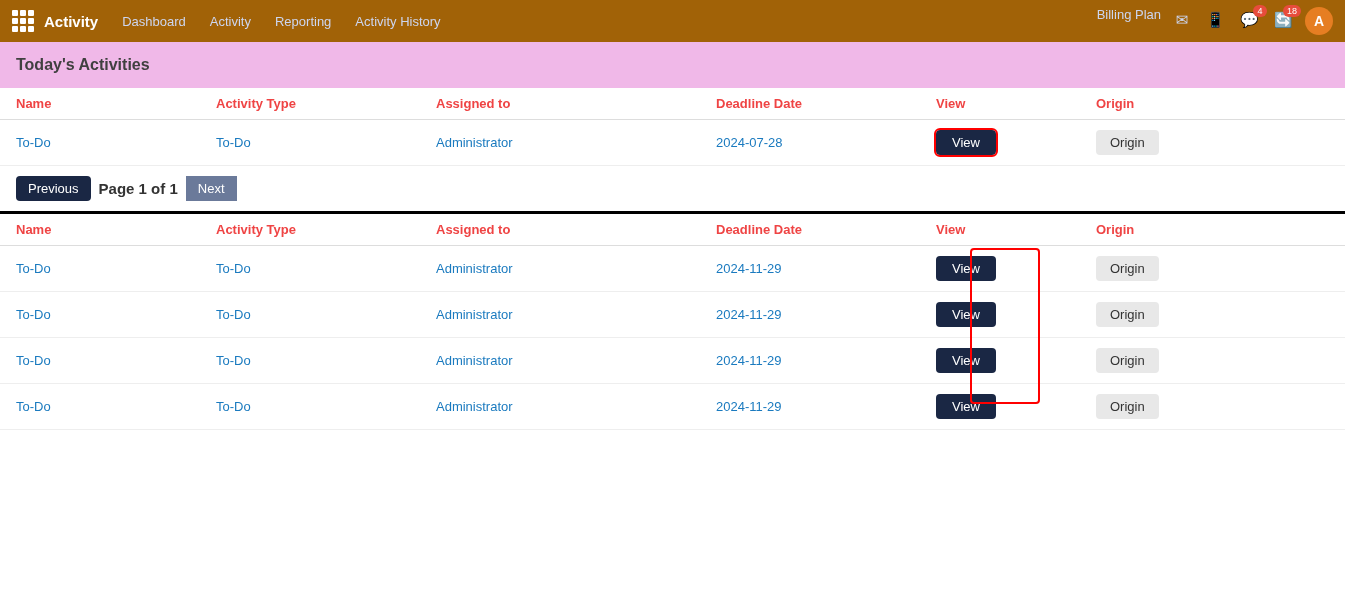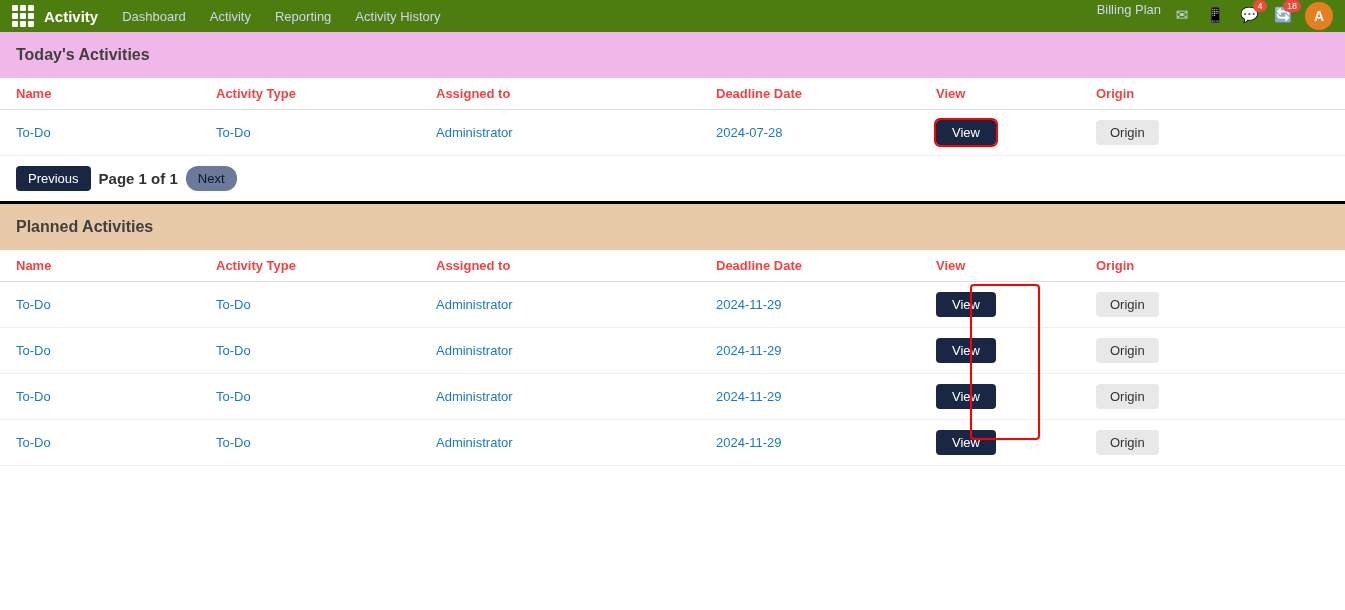--- a/index.html
+++ b/index.html
@@ -1,22 +1,22 @@
 <!DOCTYPE html>
 <html><head>
   <meta charset="utf-8">
   <style>
     * { margin: 0; padding: 0; box-sizing: border-box; }
     body { font-family: Arial, sans-serif; font-size: 13px; color: #333; background: #fff; width: 1345px; height: 610px; overflow: hidden; }
 
     
     .topnav {
-      background: #4d7c0f;
+      background: #a16207;
       color: #fff;
-      height: 32px;
+      height: 42px;
       display: flex;
       align-items: center;
       padding: 8px 12px;
       gap: 4px;
     }
     .topnav-grid-icon {
       width: 22px; height: 22px;
       display: grid; grid-template-columns: repeat(3,6px); grid-template-rows: repeat(3,6px); gap: 2px;
       margin-right: 6px;
     }
@@ -114,21 +114,21 @@
     .pagination {
       display: flex; align-items: center; gap: 8px;
       padding: 10px 16px;
       border-bottom: 3px solid #000000;
     }
     .prev-btn {
       background: #1a2744; color: #fff; border: none; border-radius: 4px;
       padding: 5px 12px; cursor: pointer; font-size: 13px;
     }
     .next-btn {
-      background: #6b7a9a; color: #0f172a; border: none; border-radius: 12px;
+      background: #6b7a9a; color: #ffffff; border: none; border-radius: 0;
       padding: 5px 12px; cursor: pointer; font-size: 13px;
     }
     .page-info { font-size: 15px; color: #333; font-weight: bold; }
 
     
     .highlighted-view {
       outline: 2px solid red;
       border-radius: 4px;
     }
   </style>
@@ -198,23 +198,20 @@
       </span>
     </div>
   </div>
 
   <div class="pagination">
     <button class="prev-btn">Previous</button>
     <span class="page-info">Page 1 of 1</span>
     <button class="next-btn">Next</button>
   </div>
 
-  <div class="section-header-planned">
-    <span class="section-title">Planned Activities</span>
-  </div>
 
   <div class="table-wrapper">
     <div class="table-header-row">
       <span class="table-header-cell">Name</span>
       <span class="table-header-cell">Activity Type</span>
       <span class="table-header-cell">Assigned to</span>
       <span class="table-header-cell">Deadline Date</span>
       <span class="table-header-cell">View</span>
       <span class="table-header-cell">Origin</span>
     </div>

